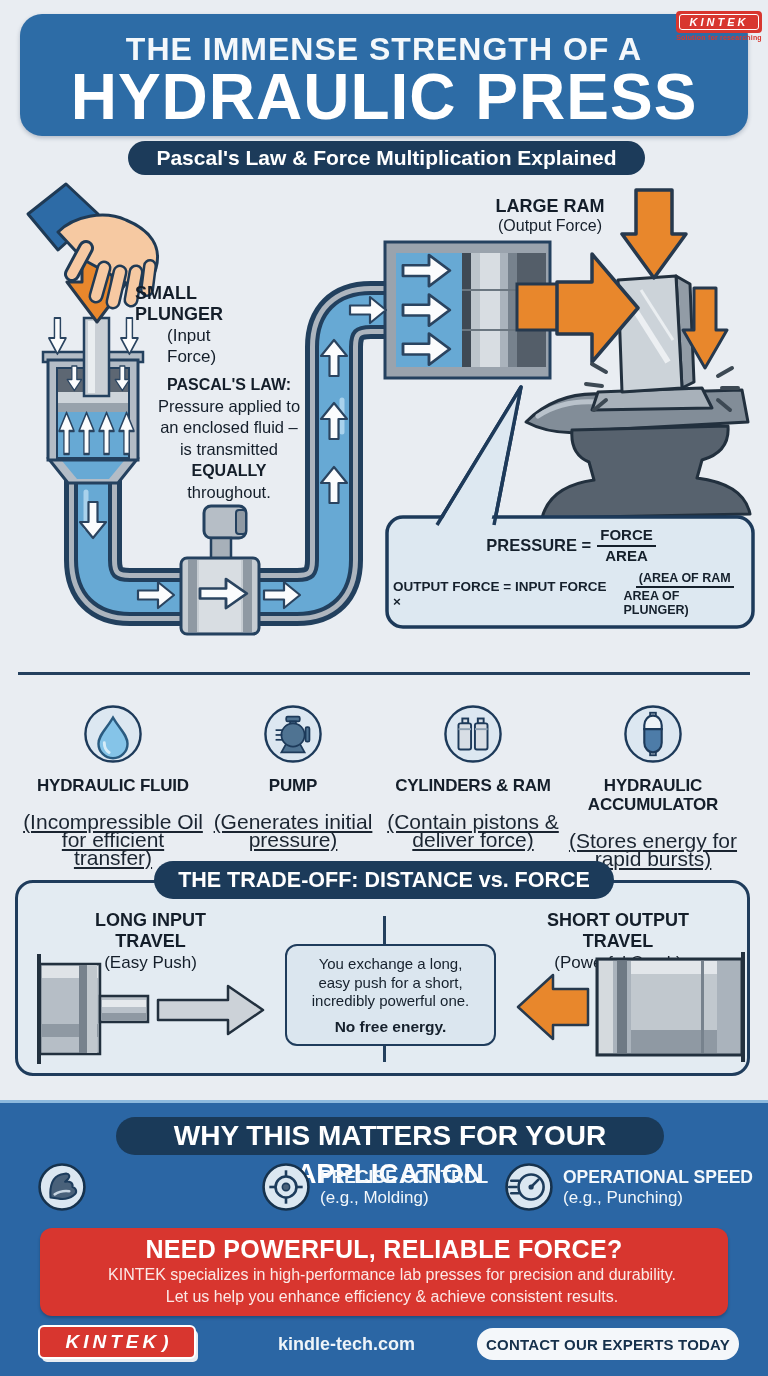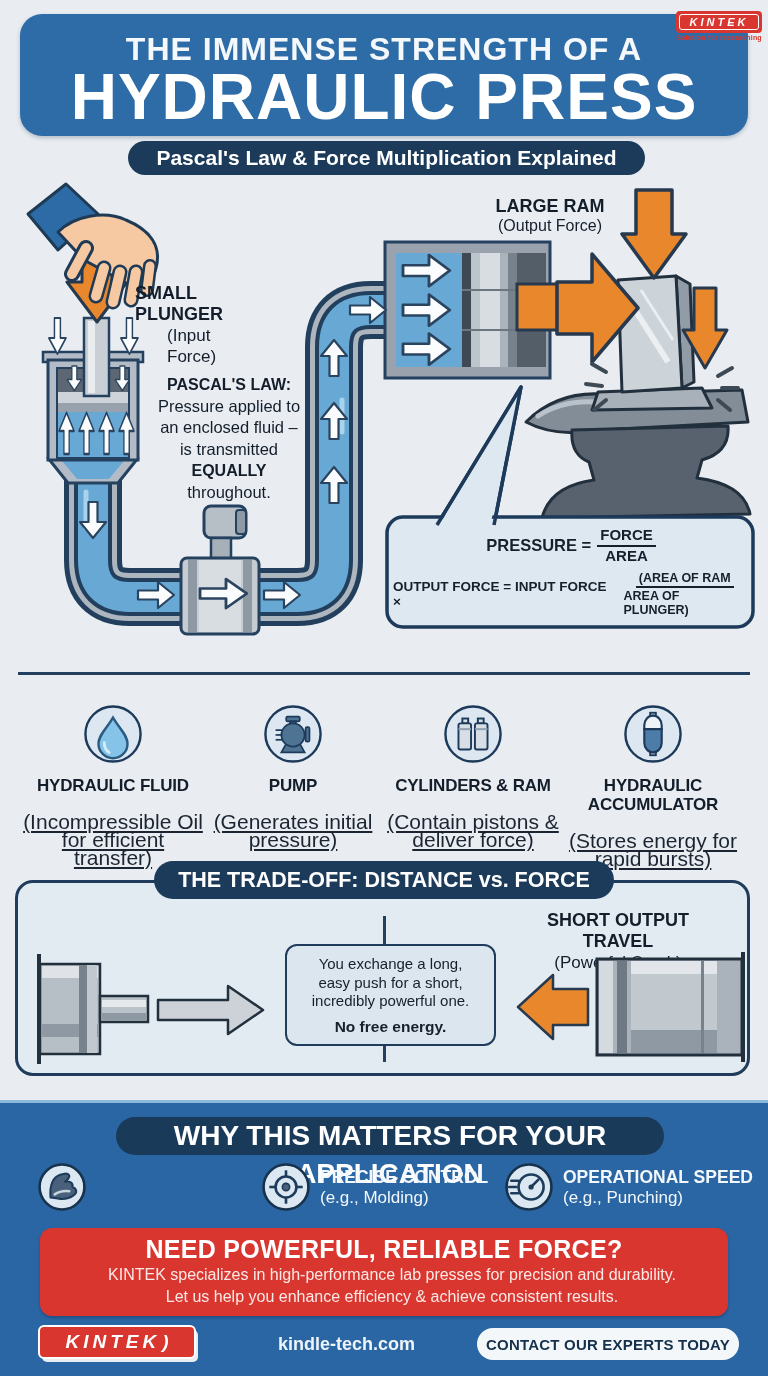--- a/index.html
+++ b/index.html
@@ -311,20 +311,24 @@
         <path d="M22,22 A9,10 0 0,1 40,22 L40,26 L22,26 Z" fill="#eef3f7" stroke="#1d3a5a" stroke-width="2.2"></path>
         <path d="M22,26 L40,26 L40,40 A9,10 0 0,1 22,40 Z" fill="#4d7ca8" stroke="#1d3a5a" stroke-width="2.2"></path>
       </svg>
       <div class="anat-name">HYDRAULIC ACCUMULATOR</div>
       <div class="anat-desc">(Stores energy for rapid bursts)</div>
     </div>
   </div>
 
   <div class="abs to-box"></div>
   <div class="abs to-pill">THE TRADE-OFF: DISTANCE vs. FORCE</div>
+  <div class="abs to-lab-l">
+    <div>LONG INPUT TRAVEL</div>
+    <div class="to-sub">(Easy Push)</div>
+  </div>
   <div class="abs to-lab-r">
     <div>SHORT OUTPUT TRAVEL</div>
     <div class="to-sub">(Powerful Crush)</div>
   </div>
   <div class="abs to-divider"></div>
   <div class="abs to-center">
     <div>You exchange a long,</div>
     <div>easy push for a short,</div>
     <div>incredibly powerful one.</div>
     <div class="emph">No free energy.</div>

